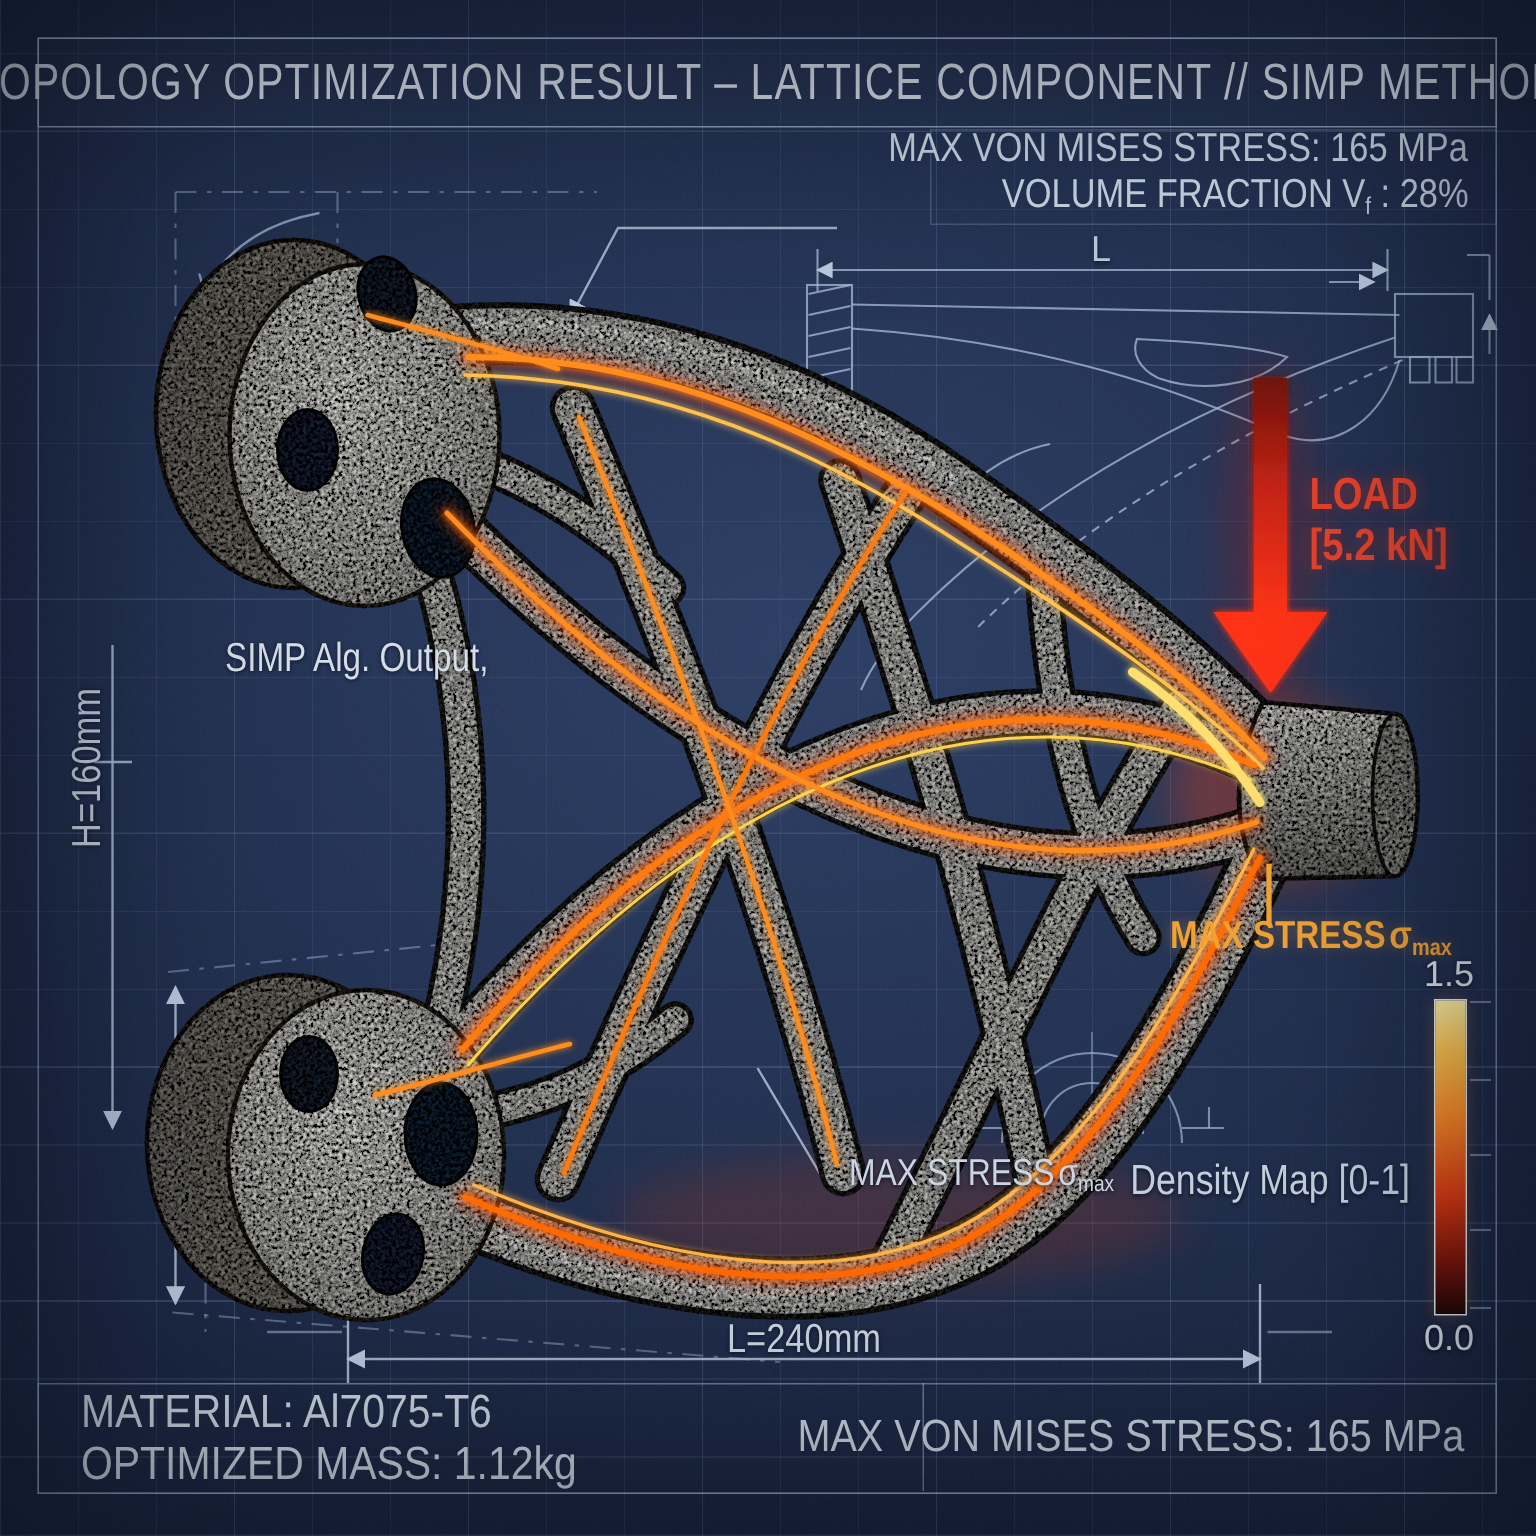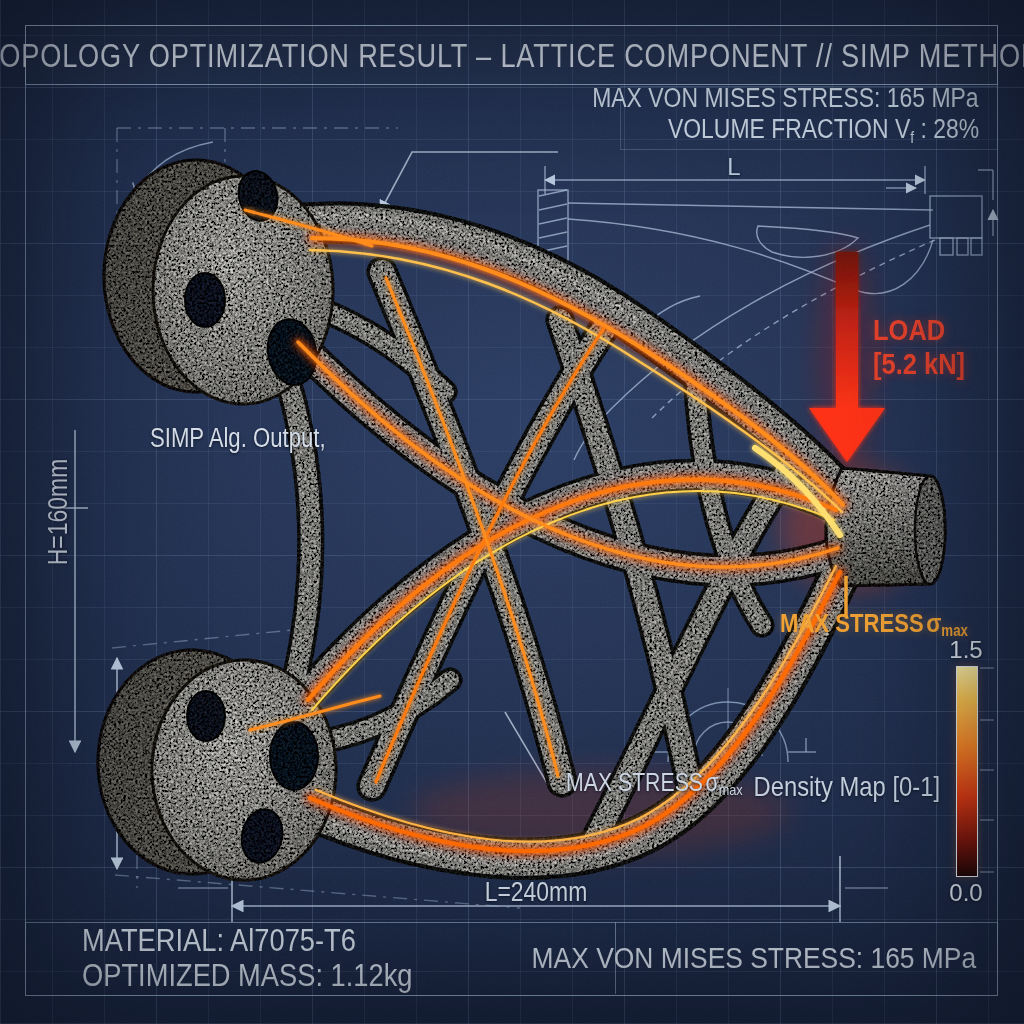--- a/index.html
+++ b/index.html
@@ -24,21 +24,21 @@
   .frame{left:25px;top:25px;width:971px;height:969px;border:1.5px solid rgba(168,192,218,.62);}
   .title-box{left:25px;top:25px;width:971px;height:58px;border:1.5px solid rgba(178,200,224,.72);
     display:flex;align-items:center;justify-content:center;background:rgba(255,255,255,.015);}
   .title-box .tt{font-size:34px;letter-spacing:1px;color:#d4dde8;font-weight:400;}
   .stats-box{left:620px;top:86px;width:378px;height:64px;border:1px solid rgba(150,180,215,.28);
     display:flex;flex-direction:column;align-items:flex-end;justify-content:center;
     padding-right:0;box-sizing:border-box;}
   .stats-box .ln{font-size:27px;line-height:31px;color:#c8d4e2;margin-right:18px;}
   .bottom-strip{left:25px;top:922px;width:971px;height:72px;border:1.5px solid rgba(168,192,218,.55);}
   .bottom-div{left:615px;top:922px;width:0px;height:72px;border-left:1.5px solid rgba(168,192,218,.55);}
-  .bl-panel{left:36px;top:922px;width:590px;height:72px;display:flex;flex-direction:column;justify-content:center;}
+  .bl-panel{left:8px;top:922px;width:590px;height:72px;display:flex;flex-direction:column;justify-content:center;}
   .bl-panel .ln{font-size:31px;line-height:35px;color:#cfd9e4;margin-left:46px;}
   .br-panel{left:615px;top:922px;width:381px;height:72px;display:flex;flex-direction:column;
     align-items:flex-end;justify-content:center;}
   .br-panel .ln{font-size:30px;line-height:34px;color:#cfd9e4;margin-right:20px;}
   .lbl-simp-out{left:410px;top:124px;font-size:23px;color:#cdd8e4;}
   .lbl-penal{left:150px;top:422px;}
   .lbl-penal .ln{font-size:27px;line-height:32px;color:#d5dee8;}
   .lbl-h{left:58px;top:512px;transform:translate(-50%,-50%) rotate(-90deg);font-size:27px;color:#cdd8e4;}
   .lbl-load{left:873px;top:297px;color:#e8432c;text-shadow:0 0 12px rgba(230,50,25,.55);margin-top:16px;}
   .lbl-load .ln{font-size:30px;line-height:34px;font-weight:700;}

